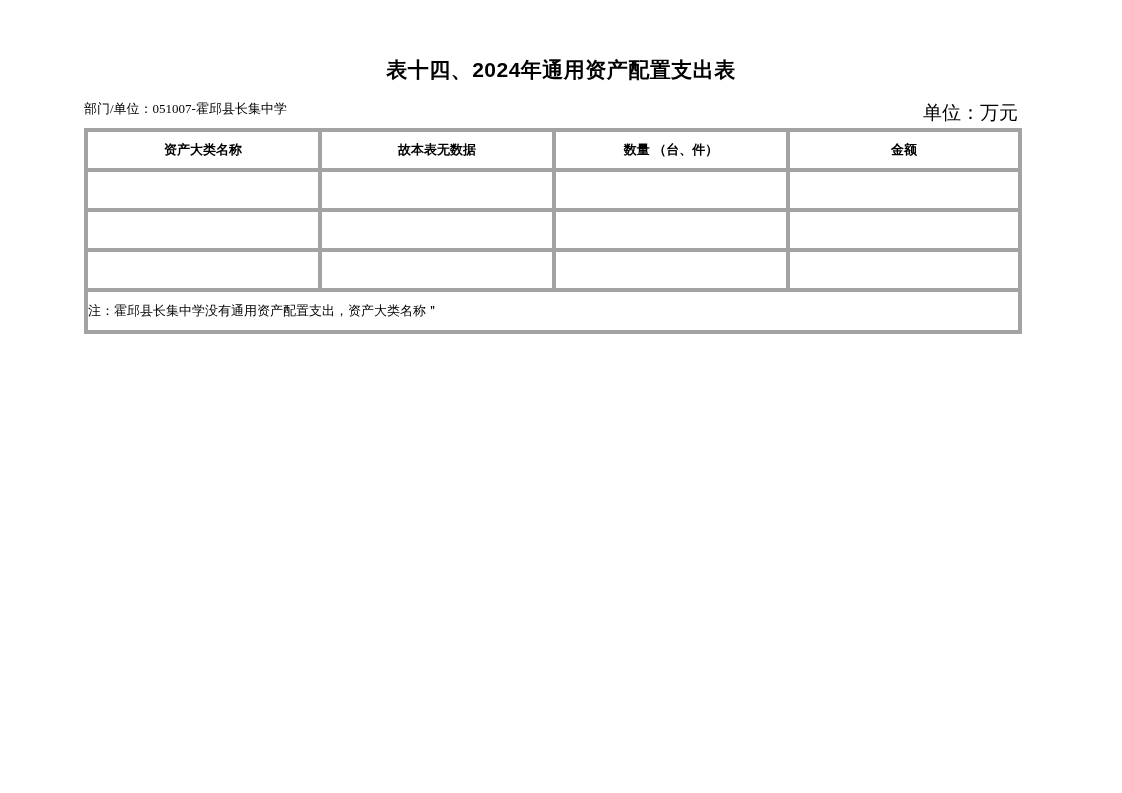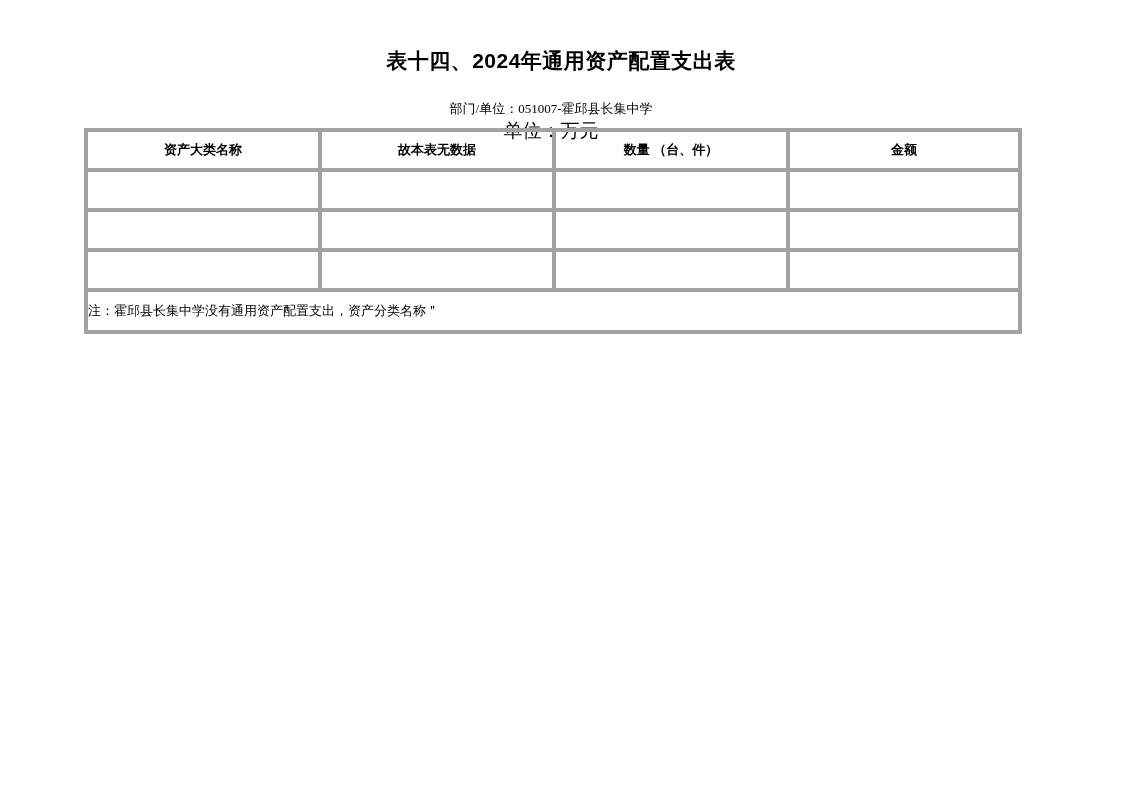--- a/index.html
+++ b/index.html
@@ -15,39 +15,38 @@
     overflow: hidden;
   }
   .page {
     position: relative;
     width: 1122px;
     height: 793px;
     box-sizing: border-box;
   }
   .doc-title {
     position: absolute;
-    top: 47px;
+    top: 56px;
     left: 0;
     width: 1122px;
     text-align: center;
     font-size: 21px;
     font-weight: bold;
     letter-spacing: 0.5px;
     font-family: "Liberation Sans", "DejaVu Sans", sans-serif;
   }
   .meta-row {
     position: absolute;
     top: 100px;
     left: 84px;
     width: 934px;
     display: flex;
     justify-content: space-between;
-    align-items: center;
+    align-items: flex-start;
     font-size: 13px;
-    flex-direction: column;
   }
   .meta-left {
     font-size: 13px;
     white-space: nowrap;
   }
   .meta-right {
     font-size: 19px;
     white-space: nowrap;
   }
   .table-wrap {
@@ -139,19 +138,19 @@
           <td class="body-cell"></td>
           <td class="body-cell"></td>
         </tr>
         <tr>
           <td class="body-cell"></td>
           <td class="body-cell"></td>
           <td class="body-cell"></td>
           <td class="body-cell"></td>
         </tr>
         <tr>
-          <td class="note-cell" colspan="4">注：霍邱县长集中学没有通用资产配置支出，资产分类名称＂</td>
+          <td class="note-cell" colspan="4">注：霍邱县长集中学没有通用资产配置支出，资产大类名称＂</td>
         </tr>
       </tbody>
     </table>
   </div>
 
 </div>
 
 </body></html>

